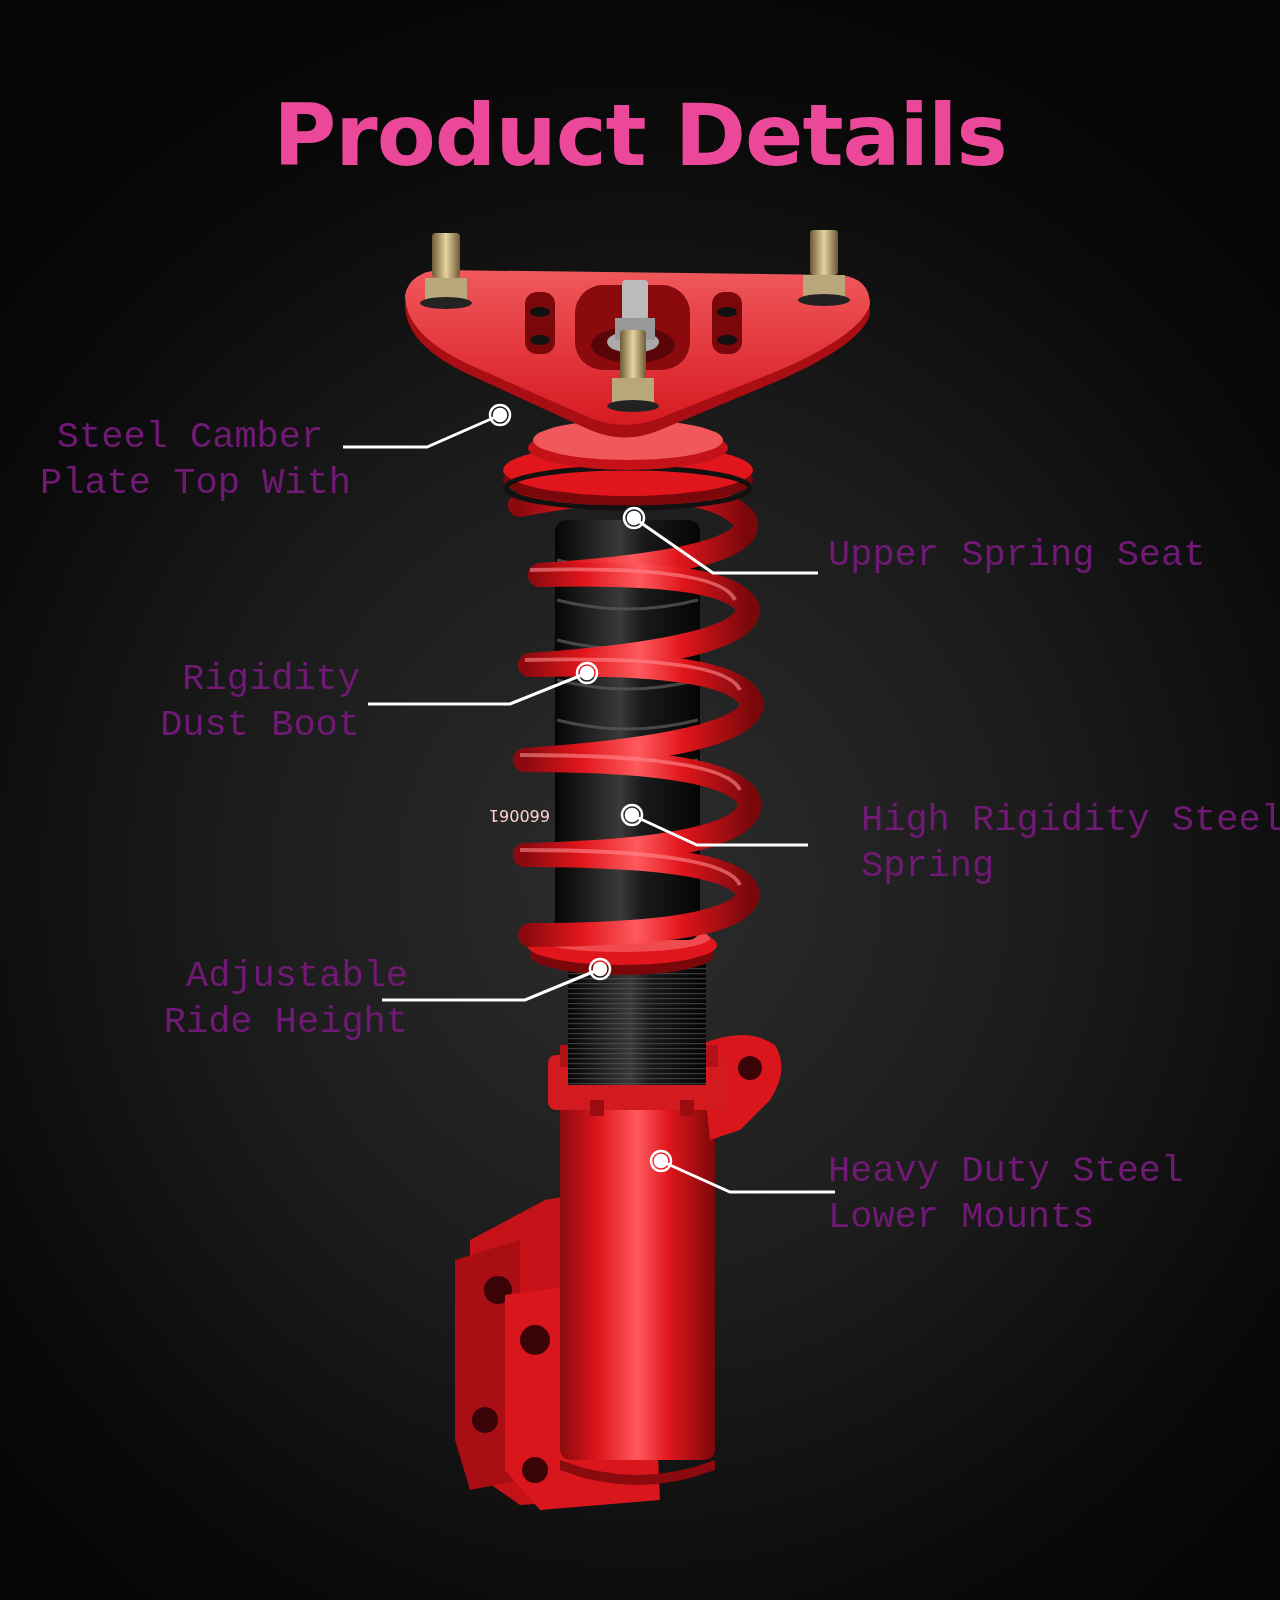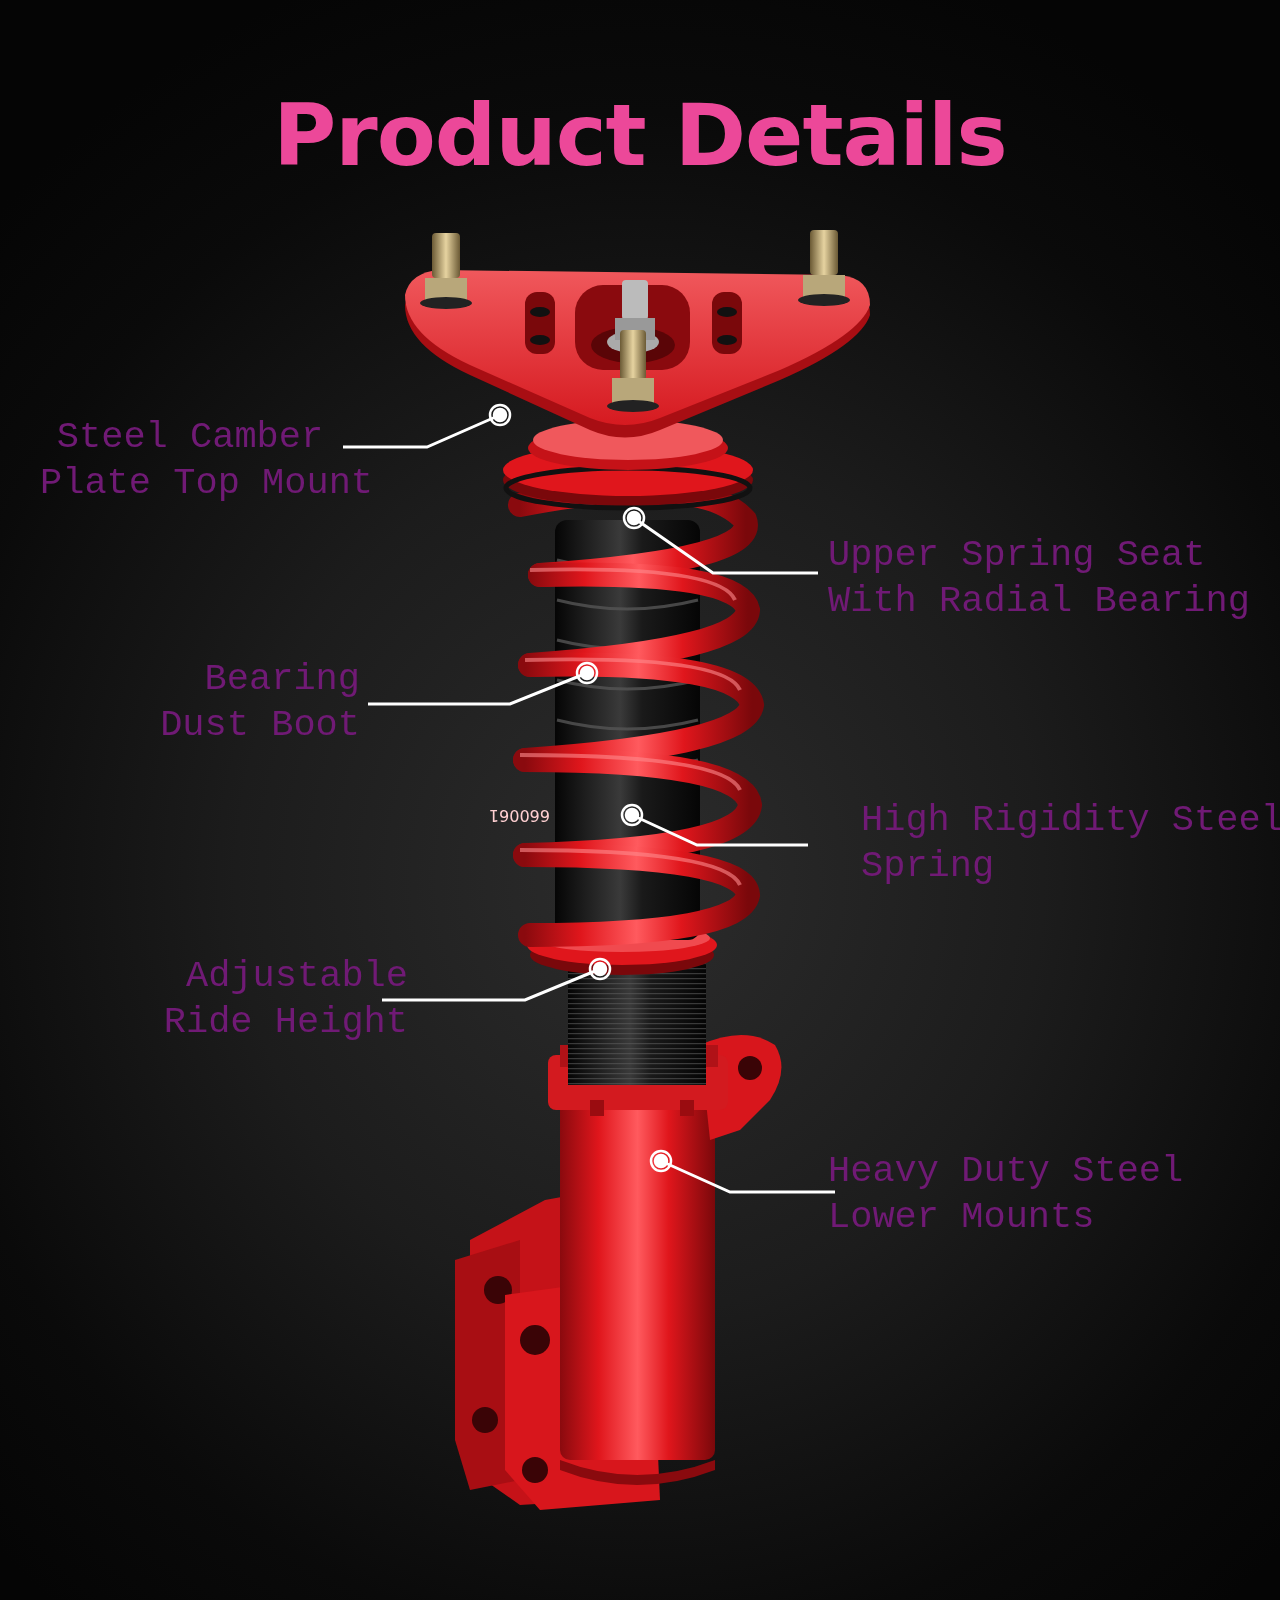--- a/index.html
+++ b/index.html
@@ -196,30 +196,29 @@
       </g>
     <g>
         <circle cx="661" cy="1161" r="10" fill="none"></circle>
         <circle cx="661" cy="1161" r="6"></circle>
       </g>
   </g>
 </svg>
 
 <div class="callout-label align-center" style="left:40px; top:414px; width:300px;">
   <span>Steel Camber</span>
-  <span>Plate Top Mount</span>
+  <span>Plate Top With</span>
 </div>
 
 <div class="callout-label" style="left:828px; top:532px;">
   <span>Upper Spring Seat</span>
-  <span>With Radial Bearing</span>
 </div>
 
 <div class="callout-label align-right" style="right:920px; top:656px;">
-  <span>Bearing</span>
+  <span>Rigidity</span>
   <span>Dust Boot</span>
 </div>
 
 <div class="callout-label" style="left:818px; top:797px;margin-left:43px;">
   <span>High Rigidity Steel</span>
   <span>Spring</span>
 </div>
 
 <div class="callout-label align-right" style="right:872px; top:953px;">
   <span>Adjustable</span>

